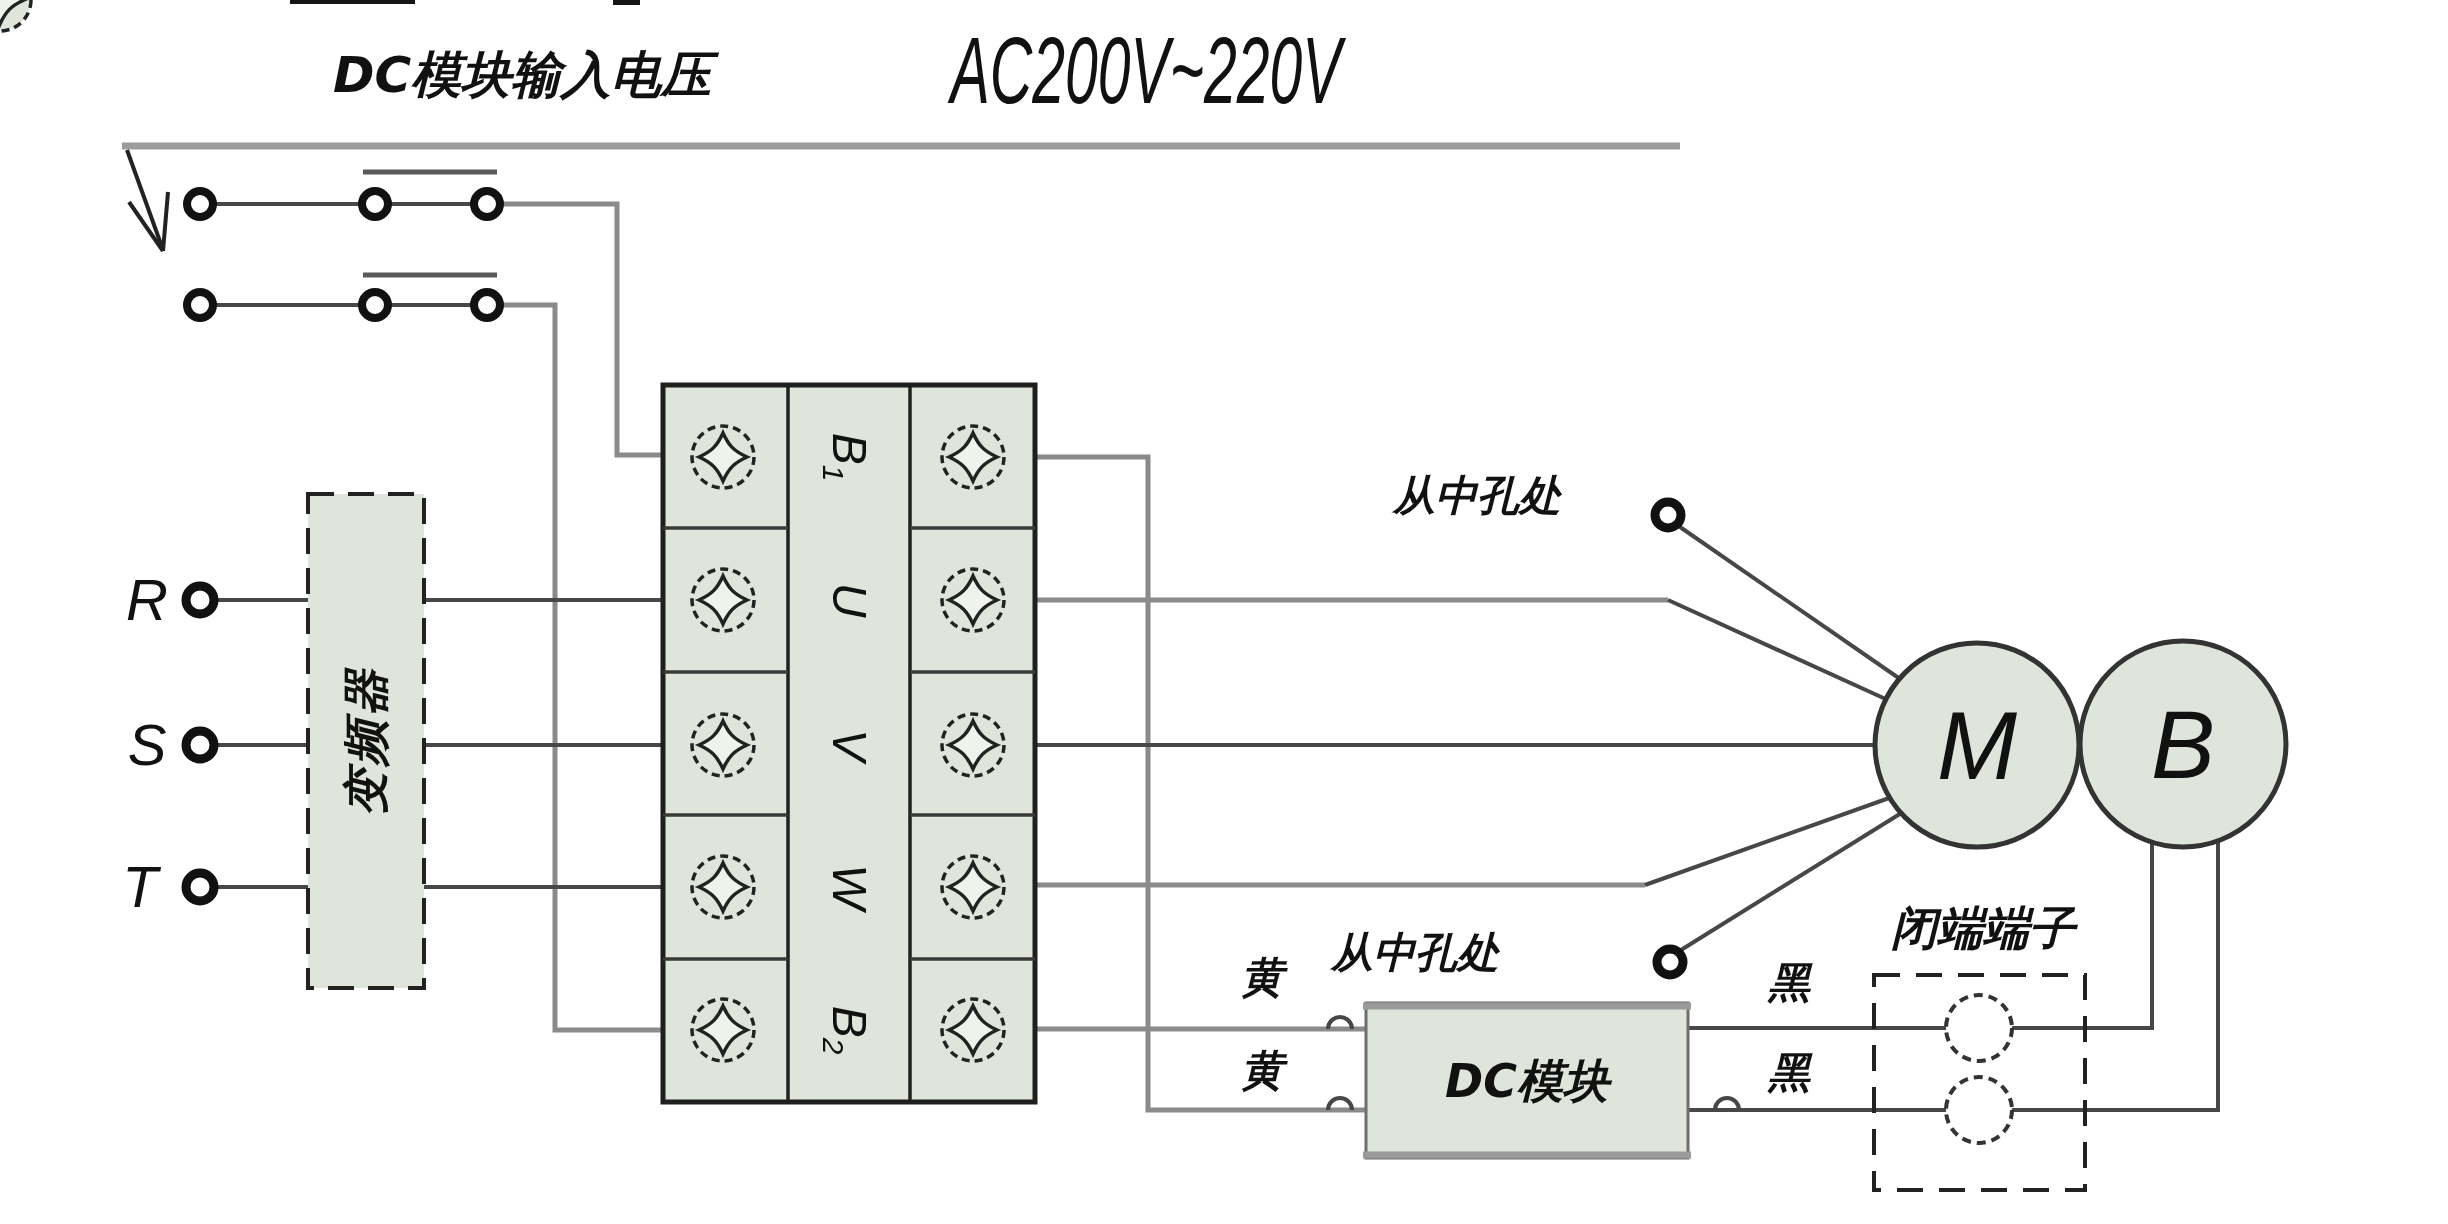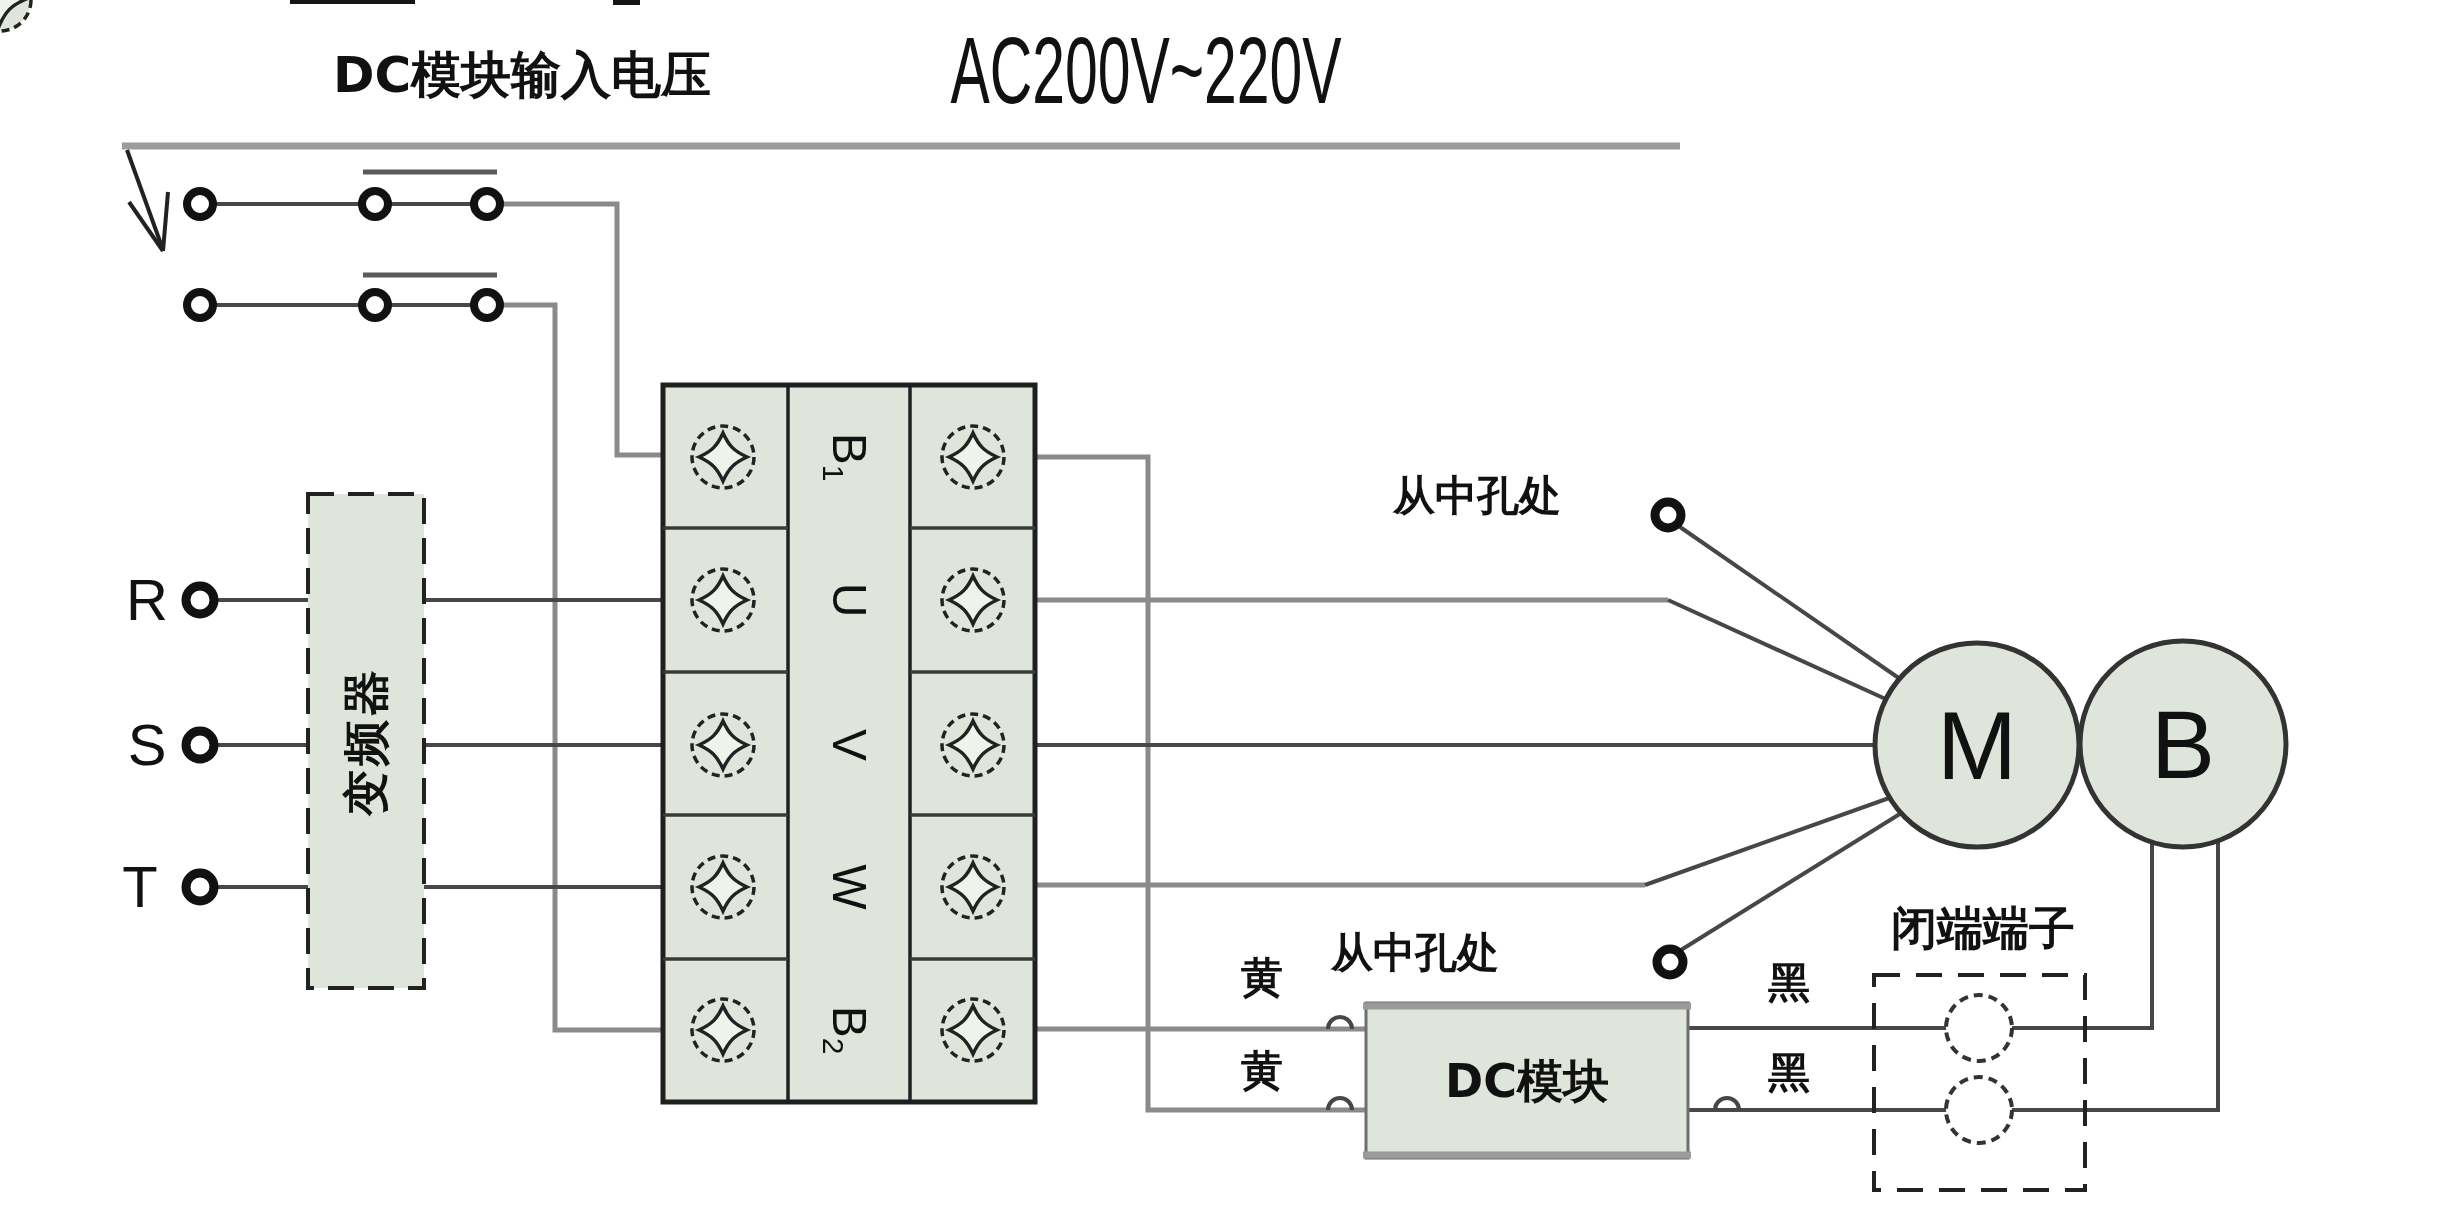--- a/index.html
+++ b/index.html
@@ -4,21 +4,21 @@
 <style>
   :root{
     --green:#dfe5da;
     --outline:#222222;
     --wire-dark:#474747;
     --wire-gray:#8a8a8a;
     --bus:#9c9c9c;
     --ink:#111111;
   }
   html,body{margin:0;padding:0;background:#ffffff;}
-  .stage{position:relative;width:2448px;height:1224px;background:#ffffff;overflow:hidden;}
+  .stage{position:relative;width:2448px;height:1224px;background:#ffffff;overflow:hidden;font-style:italic;}
   svg{display:block;}
   text{fill:var(--ink);}
   .lat{font-family:"Liberation Sans","DejaVu Sans",sans-serif;}
   .cjk{font-family:"DejaVu Sans","Liberation Sans",sans-serif;}
   .wireD{stroke:var(--wire-dark);stroke-width:4;fill:none;}
   .wireG{stroke:var(--wire-gray);stroke-width:5;fill:none;}
   .busline{stroke:var(--bus);stroke-width:7;fill:none;}
 </style>
 </head>
 <body>

